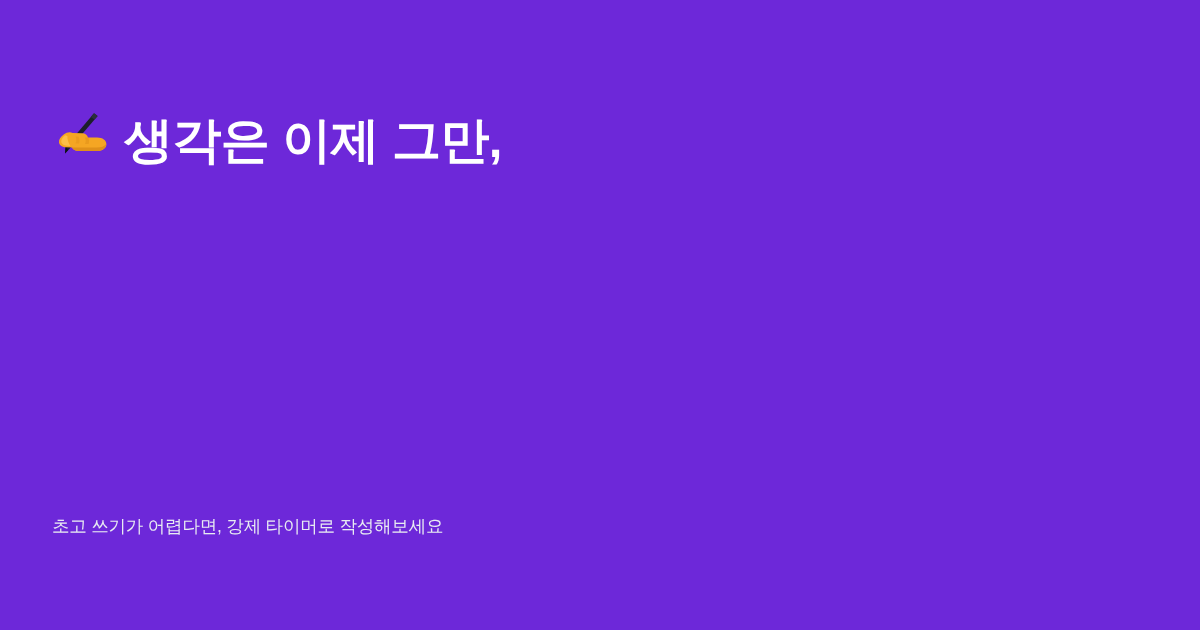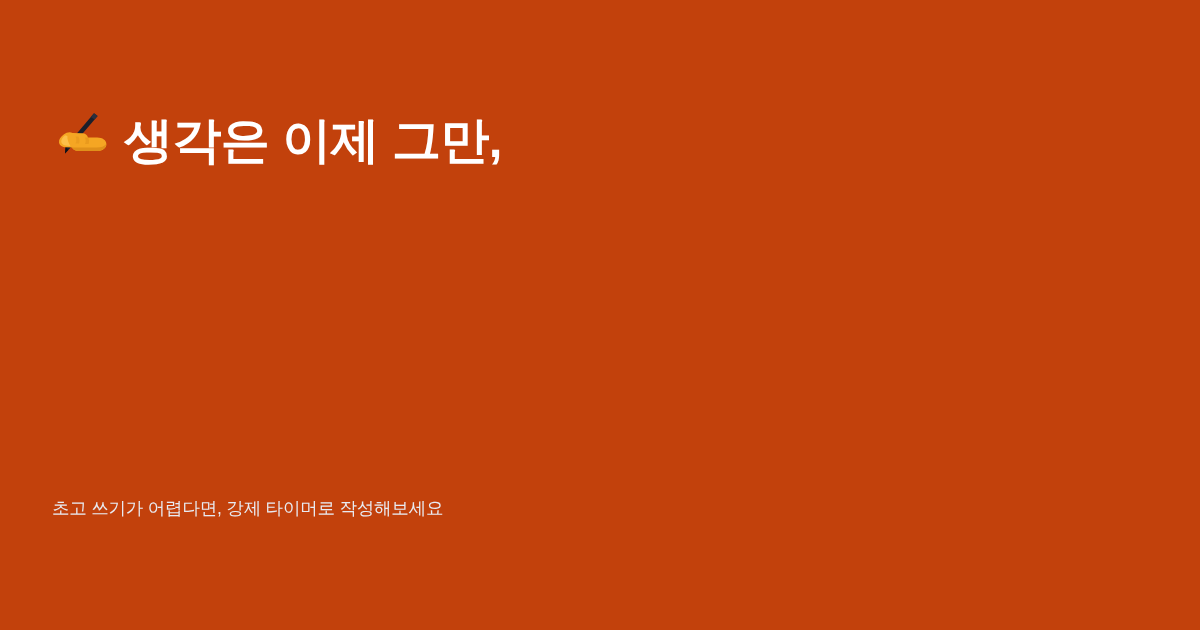--- a/index.html
+++ b/index.html
@@ -13,21 +13,21 @@
     height: 630px;
     overflow: hidden;
     font-family: "Liberation Sans", "DejaVu Sans", sans-serif;
   }
 
   #og-card {
     position: relative;
     box-sizing: border-box;
     width: 1200px;
     height: 630px;
-    background: #c2410c;
+    background: #6d28d9;
     overflow: hidden;
   }
 
   
   #headline-block {
     position: absolute;
     left: 52px;
     top: 104px;
     width: 1000px;
   }
@@ -63,21 +63,21 @@
   .emoji svg {
     display: block;
     width: 58px;
     height: 48px;
   }
 
   
   #subtitle {
     position: absolute;
     left: 52px;
-    top: 497px;
+    top: 515px;
     margin: 0;
     padding: 0;
     font-size: 17.5px;
     line-height: 22px;
     font-weight: 400;
     letter-spacing: -0.2px;
     color: #e8ebf2;
     white-space: nowrap;
   }
 </style>

